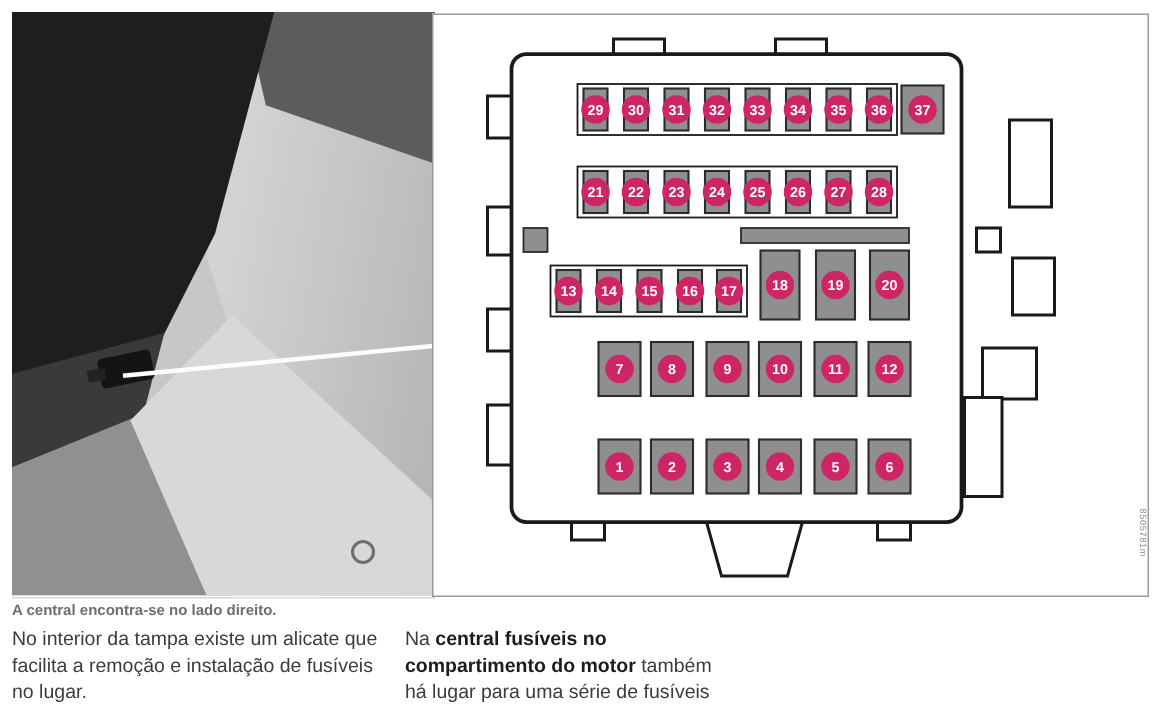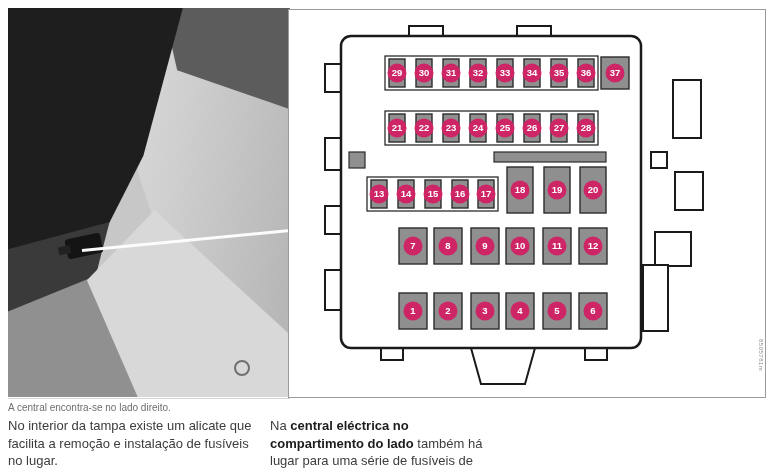--- a/index.html
+++ b/index.html
@@ -24,21 +24,21 @@
   #tow-hole{position:absolute;left:226px;top:352px;width:12px;height:12px;border:2px solid #6f6f6f;
             border-radius:50%;}
 
   
   #panel{position:absolute;left:288px;top:9px;width:476px;height:387px;border:1px solid #9a9a9a;background:#ffffff;}
   #fusebox-svg{position:absolute;left:0;top:0;}
   #part-code{position:absolute;right:1px;bottom:26px;writing-mode:vertical-rl;font-size:6px;color:#8a8a8a;letter-spacing:.5px;}
 
   
   #caption{position:absolute;left:8px;top:398px;width:282px;border-top:1px solid #d5d5d5;
-           padding-top:3px;font-size:10px;color:#6e6e6e;}
+           padding-top:3px;font-size:10px;color:#6e6e6e;font-weight:bold;}
   .para{position:absolute;top:417px;font-size:13px;line-height:1.35;color:#3c3c3c;}
   #para-left{left:8px;width:256px;}
   #para-right{left:270px;width:218px;}
   #para-right b{color:#1c1c1c;}
 </style>
 </head>
 <body>
 
 <div id="page">
 
@@ -262,15 +262,15 @@
           <text x="304" y="301" dy="0.36em" text-anchor="middle" fill="#ffffff" font-size="9.5" font-weight="bold" font-family="&quot;Liberation Sans&quot;,&quot;DejaVu Sans&quot;,sans-serif">6</text>
         </g>
       </svg>
     <div id="part-code">8505781m</div>
   </div>
 
   <div id="caption">A central encontra-se no lado direito.</div>
 
   <div id="para-left" class="para">No interior da tampa existe um alicate que facilita a remoção e instalação de fusíveis no lugar.</div>
 
-  <div id="para-right" class="para"><span>Na </span><b>central eléctrica no compartimento do lado</b><span> também há lugar para uma série de fusíveis de reserva.</span></div>
+  <div id="para-right" class="para"><span>Na </span><b>central fusíveis no compartimento do motor</b><span> também há lugar para uma série de fusíveis de reserva.</span></div>
 
 </div>
 
 </body></html>

